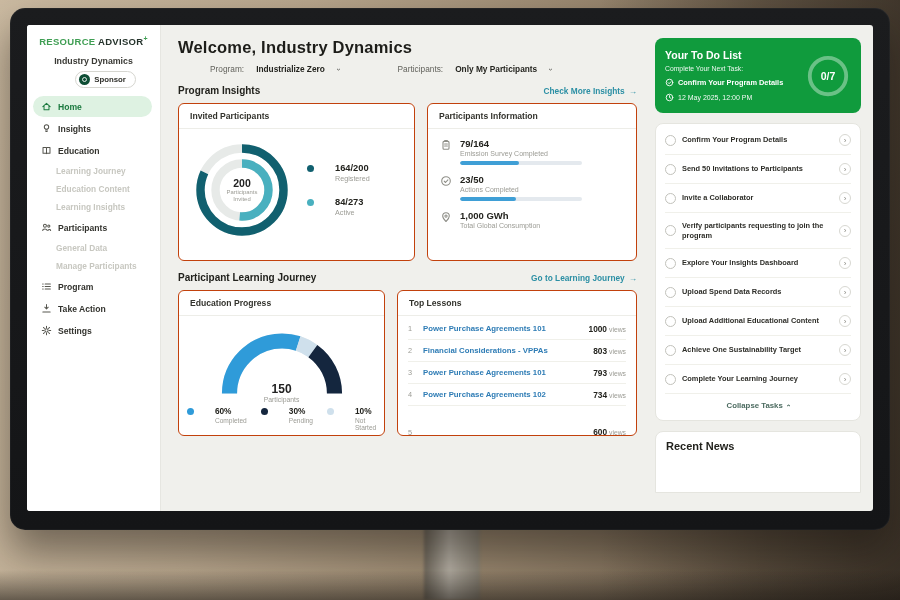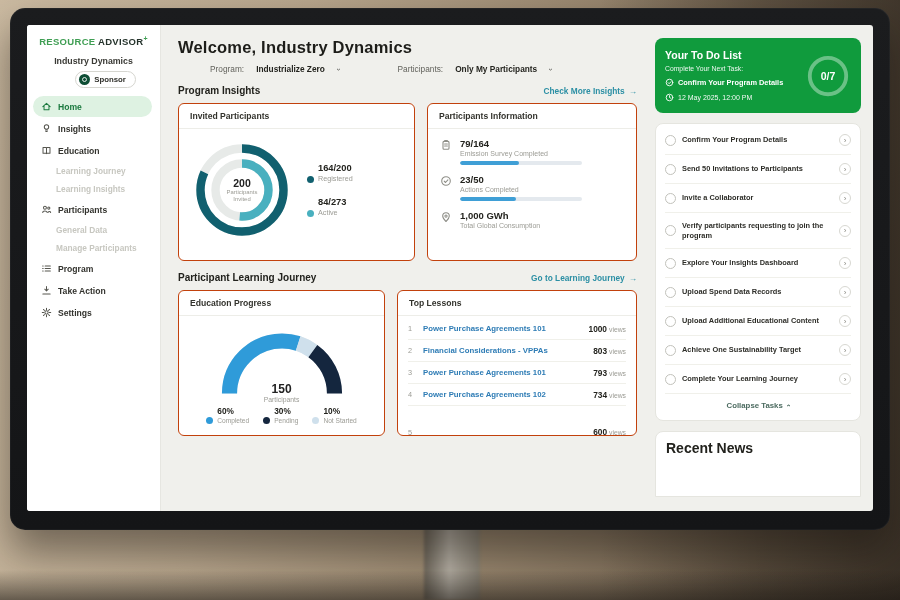--- a/index.html
+++ b/index.html
@@ -52,21 +52,21 @@
   .r1 .card{height:158px;}
   .donutbody{display:flex;align-items:center;gap:12px;padding:8px 10px;}
   .donutwrap{position:relative;width:106px;height:106px;flex:none;}
   .donut{width:106px;height:106px;display:block;}
   .trk{fill:none;stroke:#e7eae8;stroke-width:9.5;}
   .ring{fill:none;stroke-width:9.5;transform:rotate(-90deg);transform-origin:60px 60px;}
   .dcenter{position:absolute;inset:0;display:flex;flex-direction:column;align-items:center;justify-content:center;text-align:center;}
   .dval{font-size:10.5px;font-weight:bold;color:#222;}
   .dlab{font-size:5.9px;color:#9b9b94;width:42px;line-height:1.15;}
   .dlegend{display:flex;flex-direction:column;gap:14px;}
-  .litem{display:flex;gap:4px;align-items:flex-end;}
+  .litem{display:flex;gap:21px;align-items:flex-start;}
   .dot{width:7px;height:7px;border-radius:50%;margin-top:2px;flex:none;}
   .lcol{display:flex;flex-direction:column;}
   .lval{font-size:9.3px;font-weight:bold;color:#23231e;}
   .llab{font-size:7.2px;color:#9b9b94;margin-top:1px;}
 
   .infobody{padding:9px 12px;display:flex;flex-direction:column;gap:9px;}
   .irow{display:flex;gap:8px;}
   .iico{width:12px;display:inline-flex;margin-top:1px;flex:none;}
   .iico svg{width:12px;height:12px;stroke:#8f8f88;fill:none;stroke-width:1.1;stroke-linecap:round;stroke-linejoin:round;}
   .ival{font-size:9.5px;font-weight:bold;color:#23231e;}
@@ -113,21 +113,21 @@
   .rtrk{fill:none;stroke:rgba(255,255,255,.38);stroke-width:4;}
   .rcount{position:absolute;inset:0;display:flex;align-items:center;justify-content:center;font-size:10.5px;font-weight:bold;}
   .taskscard{background:#fff;border:1px solid #e5e5df;border-radius:8px;margin-top:10px;padding:2px 9px;}
   .trow{display:flex;align-items:center;gap:6px;padding:8px 0;border-bottom:1px solid #f0f0ea;cursor:pointer;}
   .tcheck{width:11px;height:11px;border:1px solid #c2c2bb;border-radius:50%;flex:none;}
   .tlabel{flex:1;font-size:7.4px;font-weight:bold;color:#2e2e29;line-height:1.3;min-width:0;}
   .tchev{width:12px;height:12px;border:1px solid #d8d8d2;border-radius:50%;color:#8a8a83;font-size:8px;display:flex;align-items:center;justify-content:center;flex:none;}
   .collapse{display:flex;justify-content:center;align-items:center;gap:4px;padding:7px 0 8px;font-size:7.8px;font-weight:bold;color:#4c6b60;cursor:pointer;}
   .chev-up{display:inline-block;transform:rotate(-90deg);font-size:8px;}
   .newscard{background:#fff;border:1px solid #e5e5df;border-radius:8px 8px 0 0;margin-top:10px;padding:8px 10px 40px;}
-  .news-title{font-size:14px;font-weight:bold;color:#22221d;}
+  .news-title{font-size:11px;font-weight:bold;color:#22221d;}
 </style>
 </head>
 <body>
 
 <div class="bg"></div>
 <div class="bg-shade"></div>
 <div class="stand"></div>
 <div class="bg-floor"></div>
 
 <div class="monitor">
@@ -165,20 +165,21 @@
       </div>
       <div class="nav-item">
         <span class="nico">
               <svg viewBox="0 0 12 12">
                 <path d="M2.2 2.7 H5.3 L6 3.4 L6.7 2.7 H9.8 V8.9 H6.7 L6 9.5 L5.3 8.9 H2.2 Z M6 3.4 V9.3"></path>
               </svg>
             </span>
         <span>Education</span>
       </div>
       <div class="nav-sub">Learning Journey</div>
+      <div class="nav-sub">Education Content</div>
       <div class="nav-sub">Learning Insights</div>
       <div class="nav-item">
         <span class="nico">
               <svg viewBox="0 0 12 12">
                 <circle cx="4.3" cy="4" r="1.6"></circle>
                 <path d="M1.9 9.4 C1.9 7 6.7 7 6.7 9.4"></path>
                 <circle cx="8.5" cy="4.4" r="1.2"></circle>
                 <path d="M7.6 9.4 C7.6 7.6 10.5 7.6 10.5 9.4"></path>
               </svg>
             </span>

